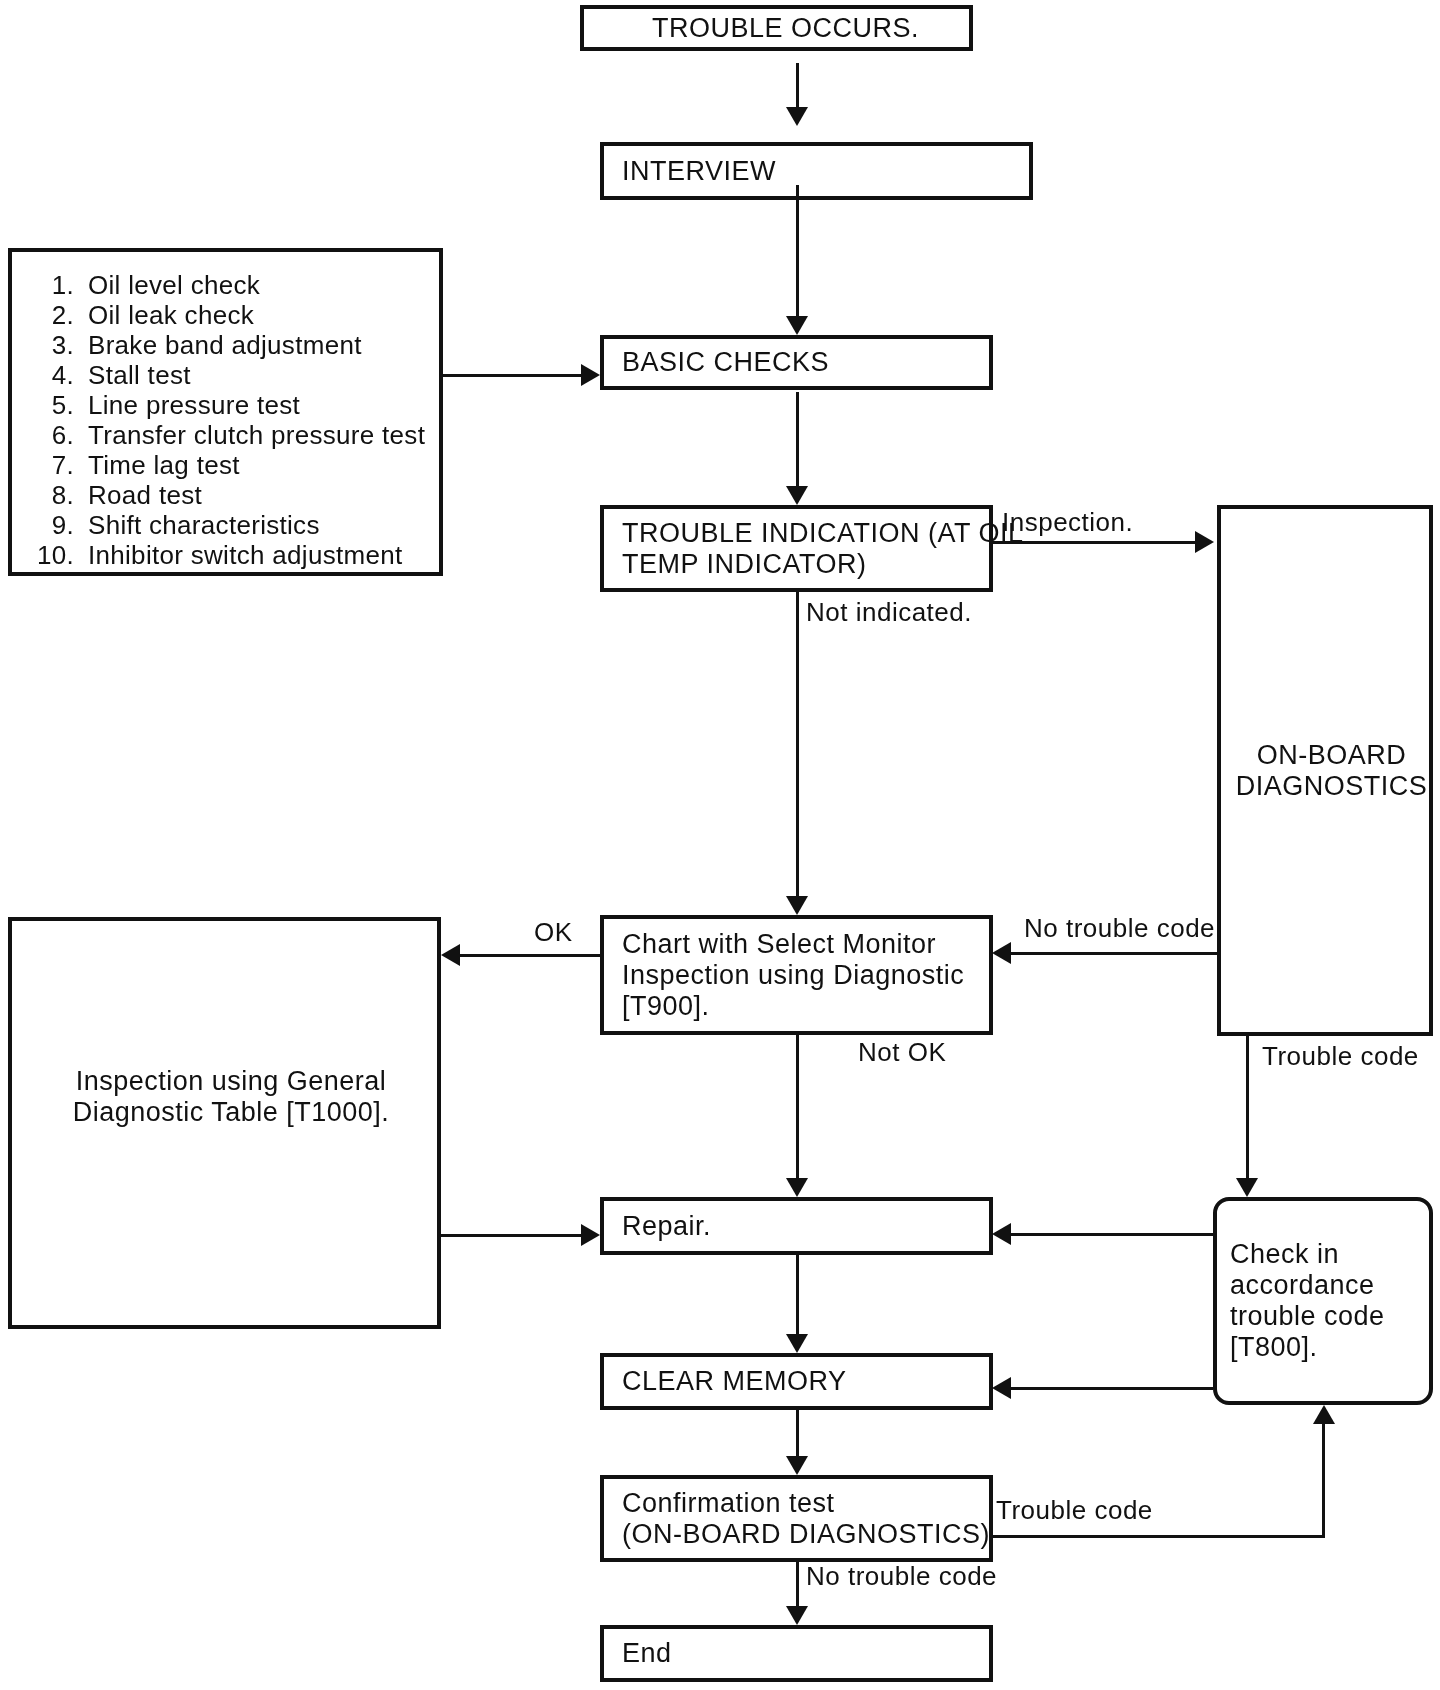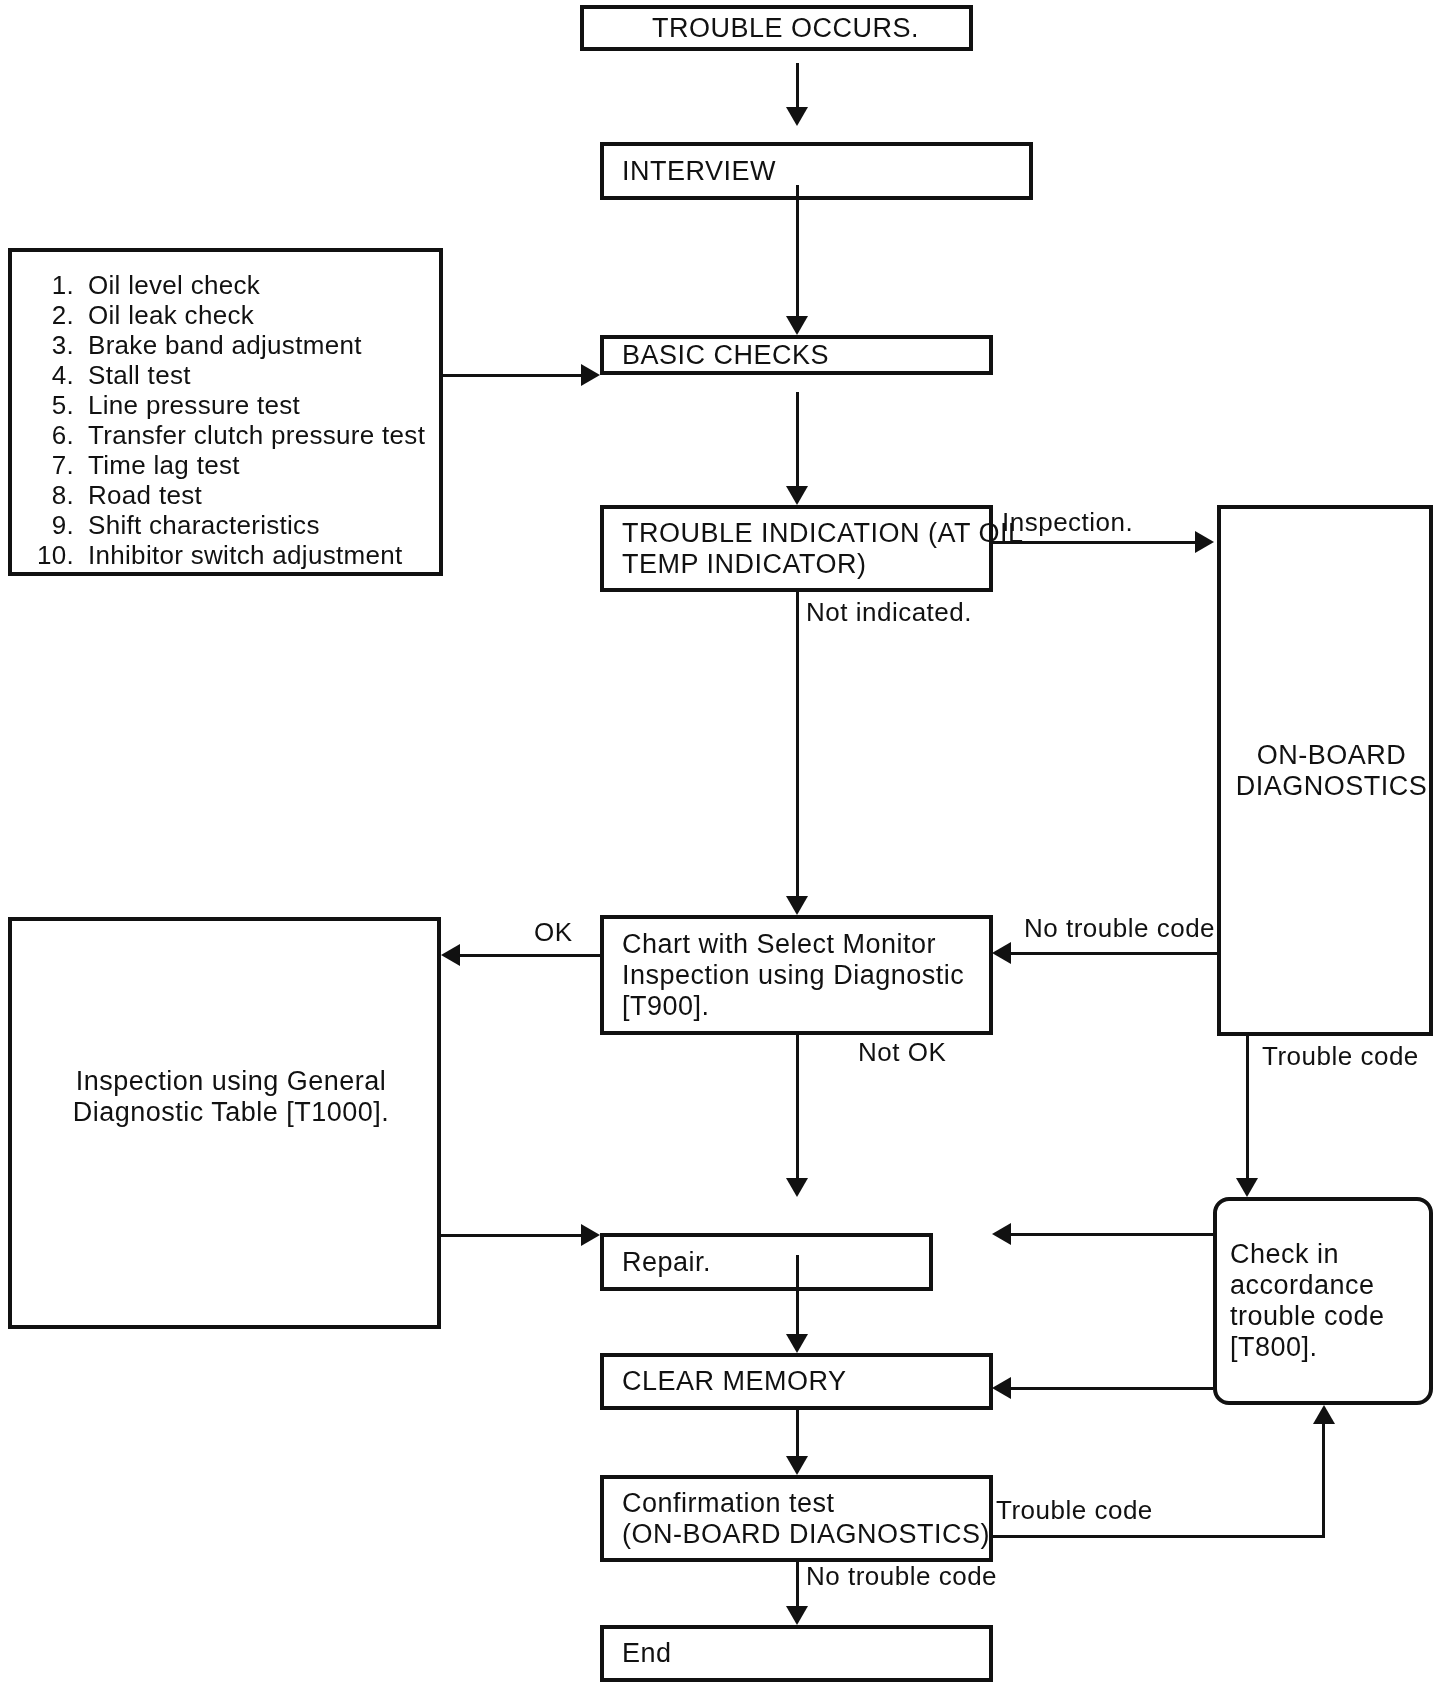--- a/index.html
+++ b/index.html
@@ -106,21 +106,21 @@
           <span class="num">9.</span>
           <span>Shift characteristics</span>
         </li>
       <li>
           <span class="num">10.</span>
           <span>Inhibitor switch adjustment</span>
         </li>
     </ol>
   </div>
 
-  <div class="node" style="left:600px;top:335px;width:393px;height:40px;">
+  <div class="node" style="left:600px;top:335px;width:393px;height:55px;">
     <div class="tline">BASIC CHECKS</div>
   </div>
 
   <div class="node" style="left:600px;top:505px;width:393px;height:87px;">
     <div class="tline">TROUBLE INDICATION (AT OIL</div>
     <div class="tline">TEMP INDICATOR)</div>
   </div>
 
   <div class="node pad-sm" style="left:1217px;top:505px;width:216px;height:531px;">
     <div class="tline">ON-BOARD</div>
@@ -131,21 +131,21 @@
     <div class="tline">Chart with Select Monitor</div>
     <div class="tline">Inspection using Diagnostic</div>
     <div class="tline">[T900].</div>
   </div>
 
   <div class="node pad-sm up-bias" style="left:8px;top:917px;width:433px;height:412px;">
     <div class="tline">Inspection using General</div>
     <div class="tline">Diagnostic Table [T1000].</div>
   </div>
 
-  <div class="node" style="left:600px;top:1197px;width:333px;height:58px;margin-top:36px;">
+  <div class="node" style="left:600px;top:1197px;width:393px;height:58px;">
     <div class="tline">Repair.</div>
   </div>
 
   <div class="node pad-md" style="left:1213px;top:1197px;width:220px;height:208px;border-radius:16px;">
     <div class="tline">Check in</div>
     <div class="tline">accordance</div>
     <div class="tline">trouble code</div>
     <div class="tline">[T800].</div>
   </div>
 

